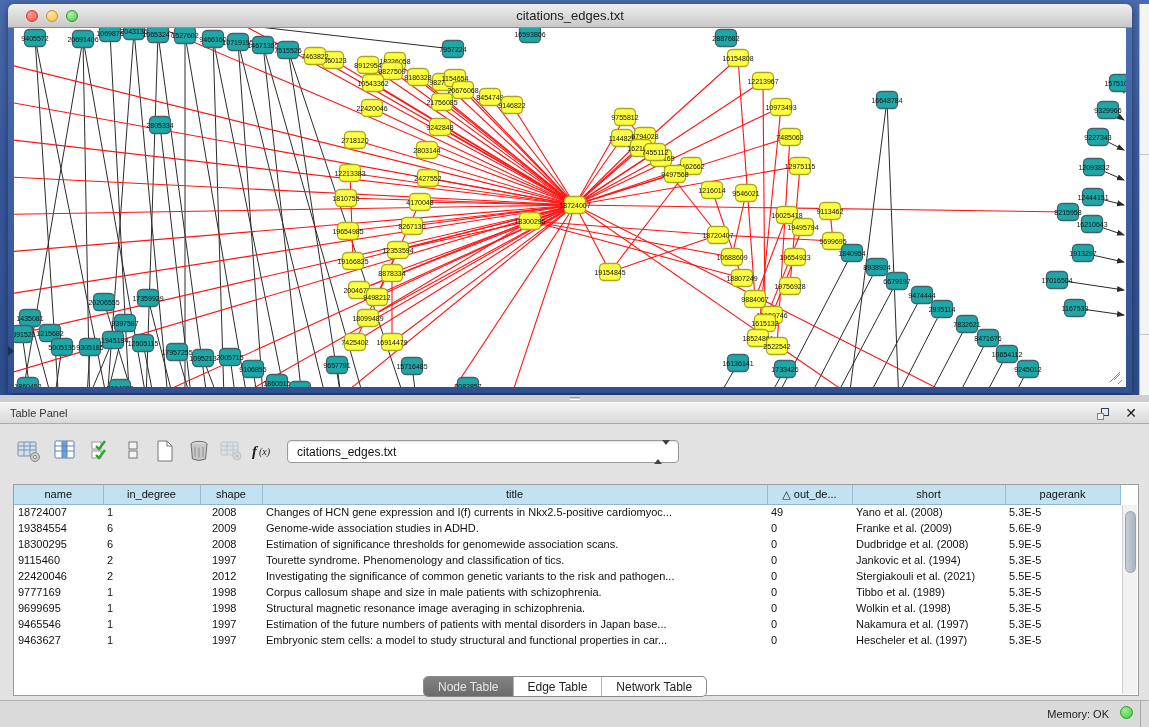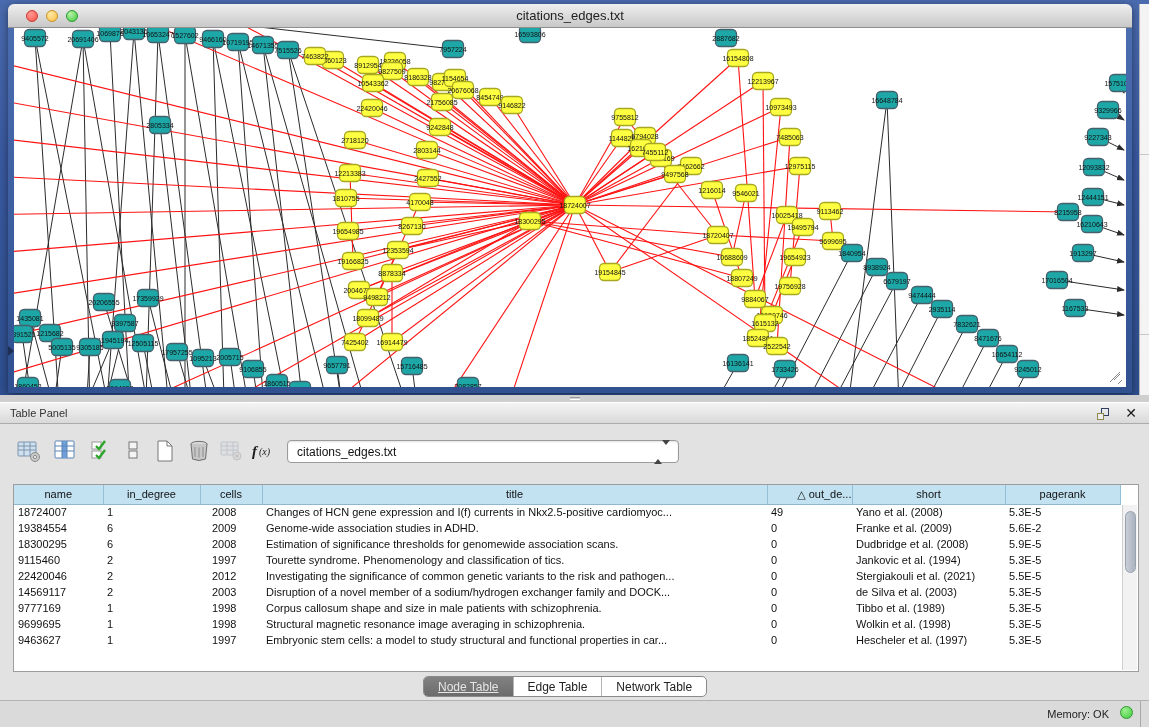--- a/index.html
+++ b/index.html
@@ -44,36 +44,36 @@
   .toolbar { position:absolute; left:0; top:14px; width:1149px; height:30px; }
   .tbtn { position:absolute; top:0; width:28px; height:28px; cursor:pointer; }
   .combo { position:absolute; left:287px; top:2px; width:392px; height:23px; background:#fff;
     border:1px solid #9b9b9b; border-radius:4px; font-size:12px; color:#111; cursor:pointer;
     box-shadow:inset 0 1px 2px rgba(0,0,0,.12); }
   .combo .val { position:absolute; left:9px; top:4px; }
   .combo .arrows { position:absolute; right:8px; top:4px; }
   .combo .arrows .up { width:0;height:0;border-left:4px solid transparent;border-right:4px solid transparent;border-bottom:5px solid #444; margin-bottom:3px;}
   .combo .arrows .dn { width:0;height:0;border-left:4px solid transparent;border-right:4px solid transparent;border-top:5px solid #444;}
   
-  .tablebox { position:absolute; left:13px; top:60px; width:1126px; height:188px;
+  .tablebox { position:absolute; left:13px; top:60px; width:1126px; height:212px;
     background:#fff; border:1px solid #9d9d9d; }
   table.grid { border-collapse:collapse; table-layout:fixed; width:1106px; font-size:11px; }
   table.grid th { background:#c2e2f2; border-right:1px solid #93bed6; border-bottom:1px solid #8fb6cc;
     height:19px; font-weight:normal; color:#111; text-align:center; overflow:hidden; white-space:nowrap; cursor:pointer; }
   table.grid td { height:16px; padding:0 0 0 4px; color:#111; overflow:hidden; white-space:nowrap;
     text-overflow:clip; }
   .vscroll { position:absolute; right:1px; top:20px; bottom:1px; width:15px; background:#f2f2f2; border-left:1px solid #d0d0d0; }
   .vscroll .thumb { position:absolute; left:2px; top:6px; width:11px; height:62px; border-radius:6px;
     background:linear-gradient(90deg,#c9cfd8,#aab3c0); border:1px solid #99a1ad; cursor:pointer; }
   
   .tabs { position:absolute; left:423px; top:252px; height:21px; display:flex;
     border:1px solid #8a8a8a; border-radius:5px; overflow:hidden; background:#fff; font-size:12px; }
   .tab { padding:3px 14px 0 14px; color:#222; cursor:pointer; border-right:1px solid #b5b5b5; }
   .tab:last-child { border-right:none; }
-  .tab.active { background:linear-gradient(180deg,#828282,#6b6b6b); color:#e6e6e6;text-decoration:underline; }
+  .tab.active { background:linear-gradient(180deg,#828282,#6b6b6b); color:#e6e6e6; }
   
   .statusbar { position:absolute; left:0; top:700px; width:1149px; height:27px;
     background:#dadada; border-top:1px solid #b2b2b2; font-size:11px; color:#222; }
   .statusbar .mem { position:absolute; right:40px; top:7px; }
   .statusbar .dot { position:absolute; right:16px; top:5px; width:13px; height:13px; border-radius:50%;
     background:radial-gradient(circle at 35% 30%,#9df08f,#3ecb3e); border:1px solid #2e9a2e; cursor:pointer; }
   .statusbar .vdiv { position:absolute; right:8px; top:0; width:1px; height:27px; background:#a8a8a8; }
 </style>
 </head>
 <body>
@@ -834,23 +834,23 @@
           <col style="width:62px">
           <col style="width:505px">
         <col style="width:85px">
           <col style="width:153px">
           <col style="width:115px">
       </colgroup>
       <thead>
           <tr id="hdr-row">
             <th>name</th>
             <th>in_degree</th>
-            <th>cells</th>
+            <th>shape</th>
             <th>title</th>
-            <th style="text-align: right; ">△ out_de...</th>
+            <th style="text-align: center; ">△ out_de...</th>
             <th>short</th>
             <th>pagerank</th>
           </tr>
         </thead>
       <tbody id="tbl-body">
           <tr>
             <td>18724007</td>
             <td>1</td>
             <td style="padding-left: 12px;">2008</td>
             <td>Changes of HCN gene expression and I(f) currents in Nkx2.5-positive cardiomyoc...</td>
@@ -858,21 +858,21 @@
             <td>Yano et al. (2008)</td>
             <td>5.3E-5</td>
           </tr>
           <tr>
             <td>19384554</td>
             <td>6</td>
             <td style="padding-left: 12px;">2009</td>
             <td>Genome-wide association studies in ADHD.</td>
             <td>0</td>
             <td>Franke et al. (2009)</td>
-            <td>5.6E-2</td>
+            <td>5.6E-9</td>
           </tr>
           <tr>
             <td>18300295</td>
             <td>6</td>
             <td style="padding-left: 12px;">2008</td>
             <td>Estimation of significance thresholds for genomewide association scans.</td>
             <td>0</td>
             <td>Dudbridge et al. (2008)</td>
             <td>5.9E-5</td>
           </tr>
@@ -888,47 +888,47 @@
           <tr>
             <td>22420046</td>
             <td>2</td>
             <td style="padding-left: 12px;">2012</td>
             <td>Investigating the significance of common genetic variants to the risk and pathogen...</td>
             <td>0</td>
             <td>Stergiakouli et al. (2021)</td>
             <td>5.5E-5</td>
           </tr>
           <tr>
-            <td>14569117</td>
-            <td>2</td>
-            <td style="padding-left: 12px;">2003</td>
-            <td>Disruption of a novel member of a sodium/hydrogen exchanger family and DOCK...</td>
-            <td>0</td>
-            <td>de Silva et al. (2003)</td>
-            <td>5.3E-5</td>
-          </tr>
-          <tr>
             <td>9777169</td>
             <td>1</td>
             <td style="padding-left: 12px;">1998</td>
             <td>Corpus callosum shape and size in male patients with schizophrenia.</td>
             <td>0</td>
             <td>Tibbo et al. (1989)</td>
             <td>5.3E-5</td>
           </tr>
           <tr>
             <td>9699695</td>
             <td>1</td>
             <td style="padding-left: 12px;">1998</td>
             <td>Structural magnetic resonance image averaging in schizophrenia.</td>
             <td>0</td>
             <td>Wolkin et al. (1998)</td>
             <td>5.3E-5</td>
           </tr>
           <tr>
+            <td>9465546</td>
+            <td>1</td>
+            <td style="padding-left: 12px;">1997</td>
+            <td>Estimation of the future numbers of patients with mental disorders in Japan base...</td>
+            <td>0</td>
+            <td>Nakamura et al. (1997)</td>
+            <td>5.3E-5</td>
+          </tr>
+          <tr>
             <td>9463627</td>
             <td>1</td>
             <td style="padding-left: 12px;">1997</td>
             <td>Embryonic stem cells: a model to study structural and functional properties in car...</td>
             <td>0</td>
             <td>Hescheler et al. (1997)</td>
             <td>5.3E-5</td>
           </tr>
         </tbody>
     </table>

